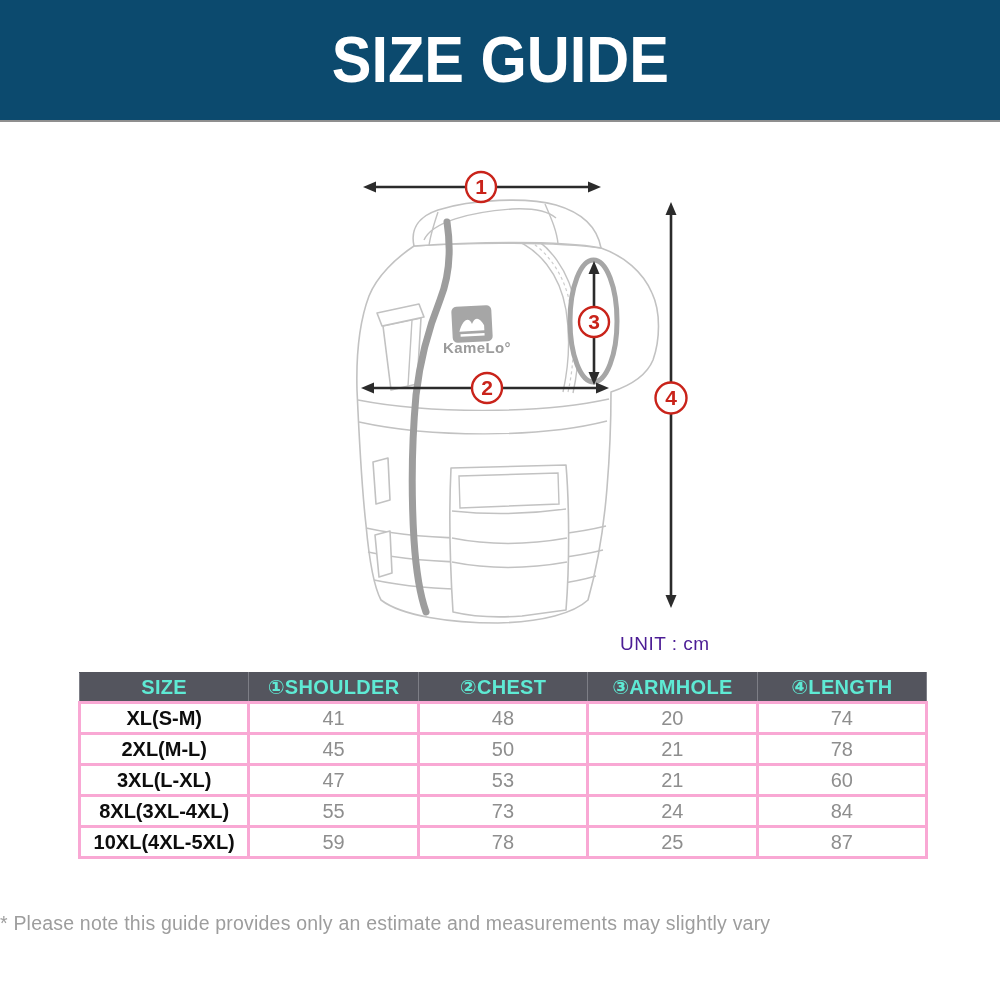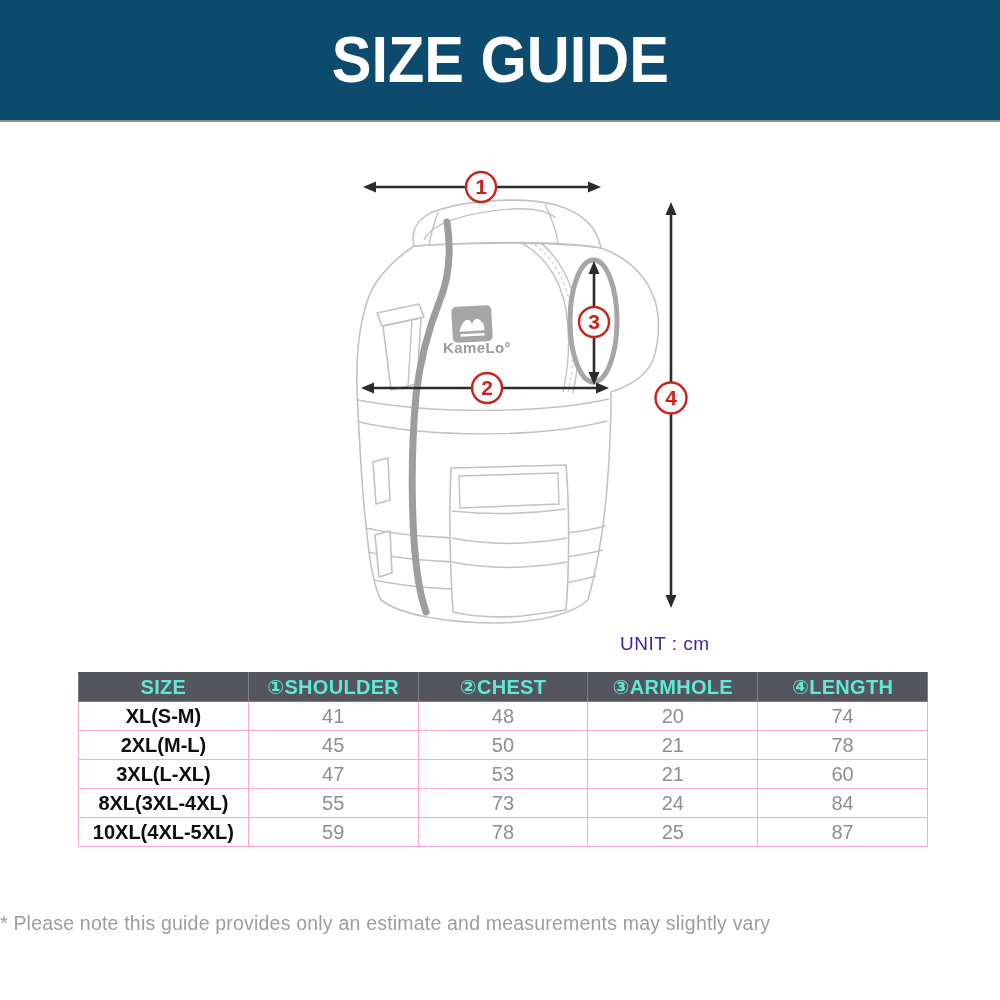--- a/index.html
+++ b/index.html
@@ -28,21 +28,21 @@
     position:absolute;left:78px;top:672px;width:850px;
     border-collapse:collapse;table-layout:fixed;
   }
   .size-table th{
     background:#54555e;color:#5eead4;font-size:20px;font-weight:bold;
     height:28px;padding:0;border:1px solid #7d7e86;border-top:1px solid #54555e;
     letter-spacing:.3px;
   }
   .size-table td{
     height:28px;padding:0;text-align:center;vertical-align:middle;
-    border:1px solid #f9a8d4;font-size:20px;color:#8e8e8e;background:#fff;
+    border:3px solid #f9a8d4;font-size:20px;color:#8e8e8e;background:#fff;
   }
   .size-table td.size-cell{font-weight:bold;color:#0d0d0d;}
   
   .footnote{
     position:absolute;left:0;top:912px;width:1000px;
     font-size:19.5px;color:#9d9d9d;letter-spacing:.2px;
   }
   
   .outline{fill:#ffffff;stroke:#c2c2c2;stroke-width:1.6;stroke-linejoin:round;}
   .seam{fill:none;stroke:#c2c2c2;stroke-width:1.4;}

